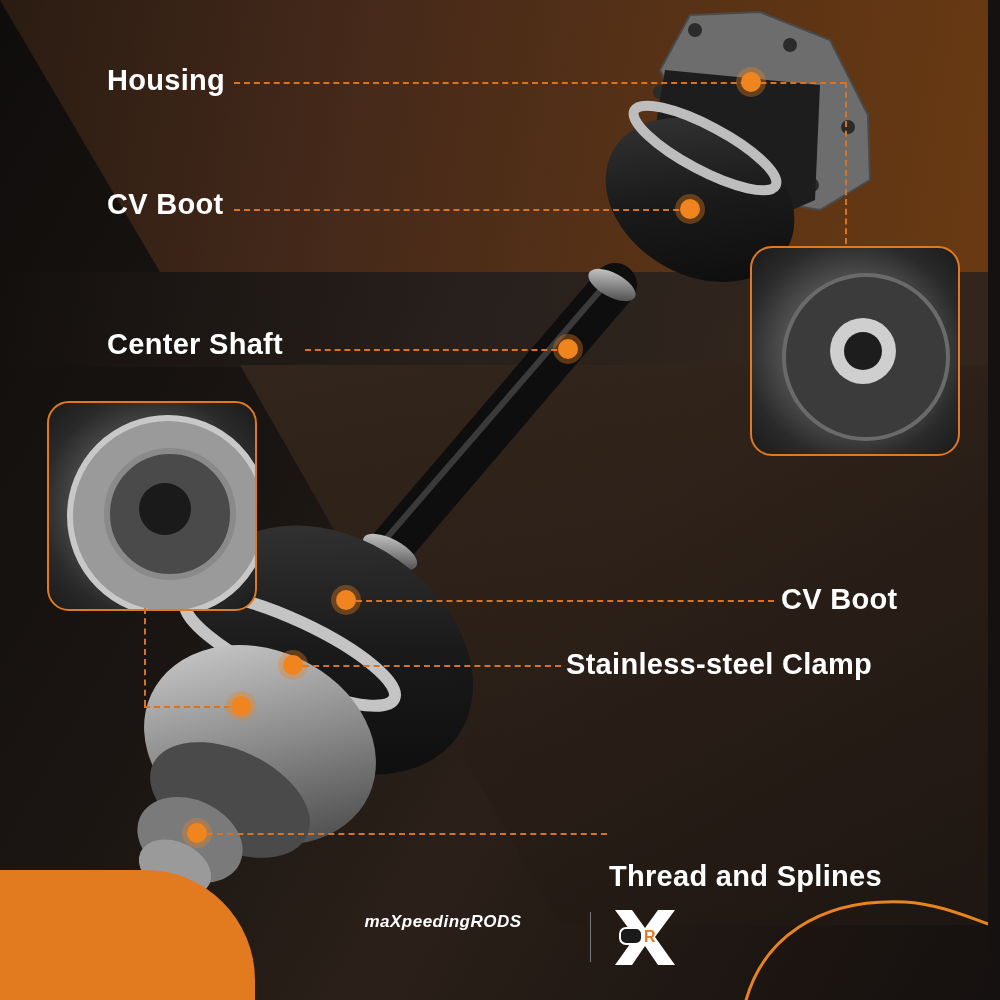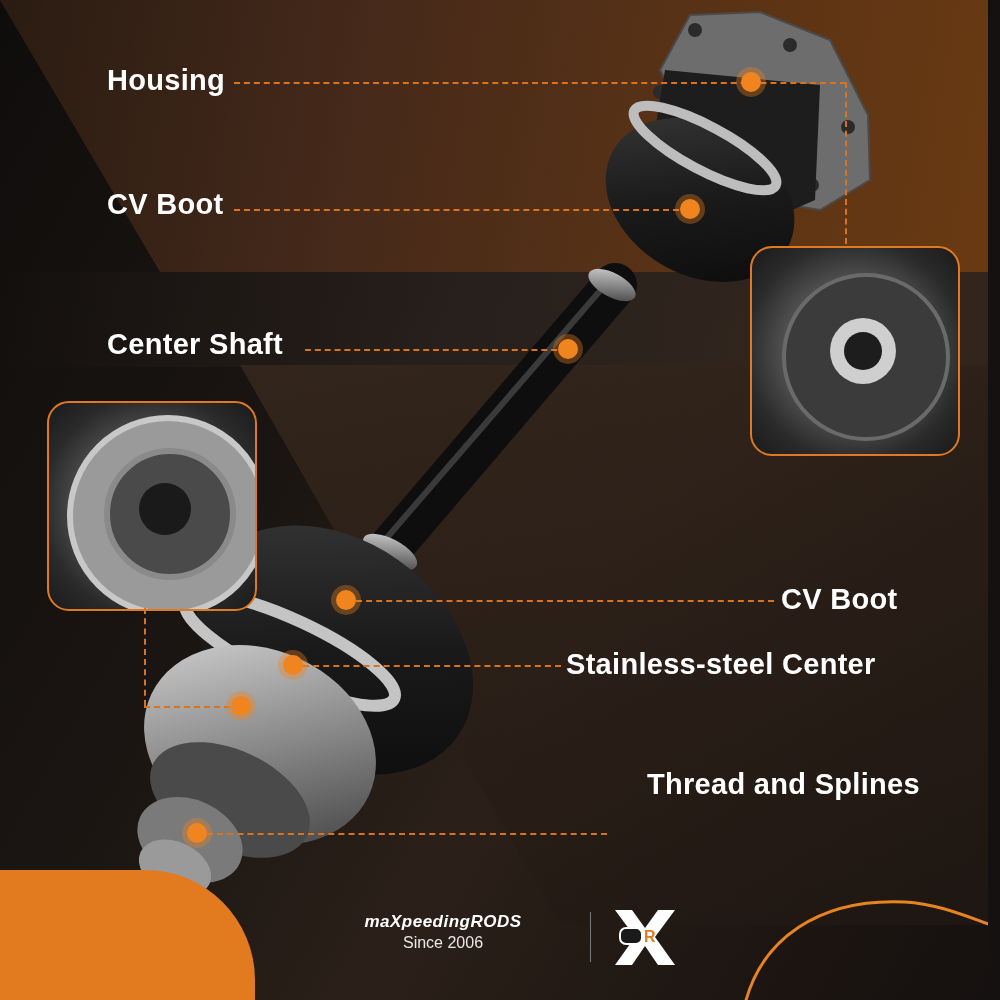--- a/index.html
+++ b/index.html
@@ -102,40 +102,39 @@
   <div class="dot" style="left:690px;top:209px;"></div>
 
   <div class="label" style="left:107px;top:328px;">Center Shaft</div>
   <div class="dash" style="left:305px;top:349px;width:262px;"></div>
   <div class="dot" style="left:568px;top:349px;"></div>
 
   <div class="label" style="left:781px;top:583px;">CV Boot</div>
   <div class="dash" style="left:346px;top:600px;width:428px;"></div>
   <div class="dot" style="left:346px;top:600px;"></div>
 
-  <div class="label" style="left:566px;top:648px;">Stainless-steel Center</div>
+  <div class="label" style="left:566px;top:648px;">Stainless-steel Clamp</div>
   <div class="dash" style="left:293px;top:665px;width:268px;"></div>
   <div class="dot" style="left:293px;top:665px;"></div>
 
   <div class="vdash" style="left:144px;top:608px;height:98px;"></div>
   <div class="dash" style="left:144px;top:706px;width:96px;"></div>
   <div class="dot" style="left:241px;top:706px;"></div>
 
-  <div class="label" style="left:609px;top:768px;margin-left:38px;">Thread and Splines</div>
+  <div class="label" style="left:609px;top:860px;">Thread and Splines</div>
   <div class="dash" style="left:197px;top:833px;width:410px;"></div>
   <div class="dot" style="left:197px;top:833px;"></div>
 
   <div class="orange-blob"></div>
   <svg class="arc" width="260" height="110">
     <path d="M4 110 C 20 40, 80 0, 165 4 C 200 6, 230 20, 260 30" fill="none" stroke="#e88420" stroke-width="3"></path>
   </svg>
 
   <div class="brand">
     <div class="brand-name">maXpeedingRODS</div>
-    <div class="brand-since">Since 2006</div>
   </div>
   <div class="divider"></div>
   <svg width="70" height="55" style="position:absolute;left:610px;top:910px;">
     <polygon points="5,0 22,0 35,18 48,0 65,0 45,27 65,55 48,55 35,36 22,55 5,55 25,27" fill="#ffffff"></polygon>
     <rect x="10" y="18" width="22" height="16" rx="6" fill="#1a1a1a" stroke="#ffffff" stroke-width="2"></rect>
     <text x="34" y="32" font-family="Liberation Sans, sans-serif" font-weight="bold" font-size="16" fill="#e27a20">R</text>
   </svg>
 </div>
 
 </body></html>

